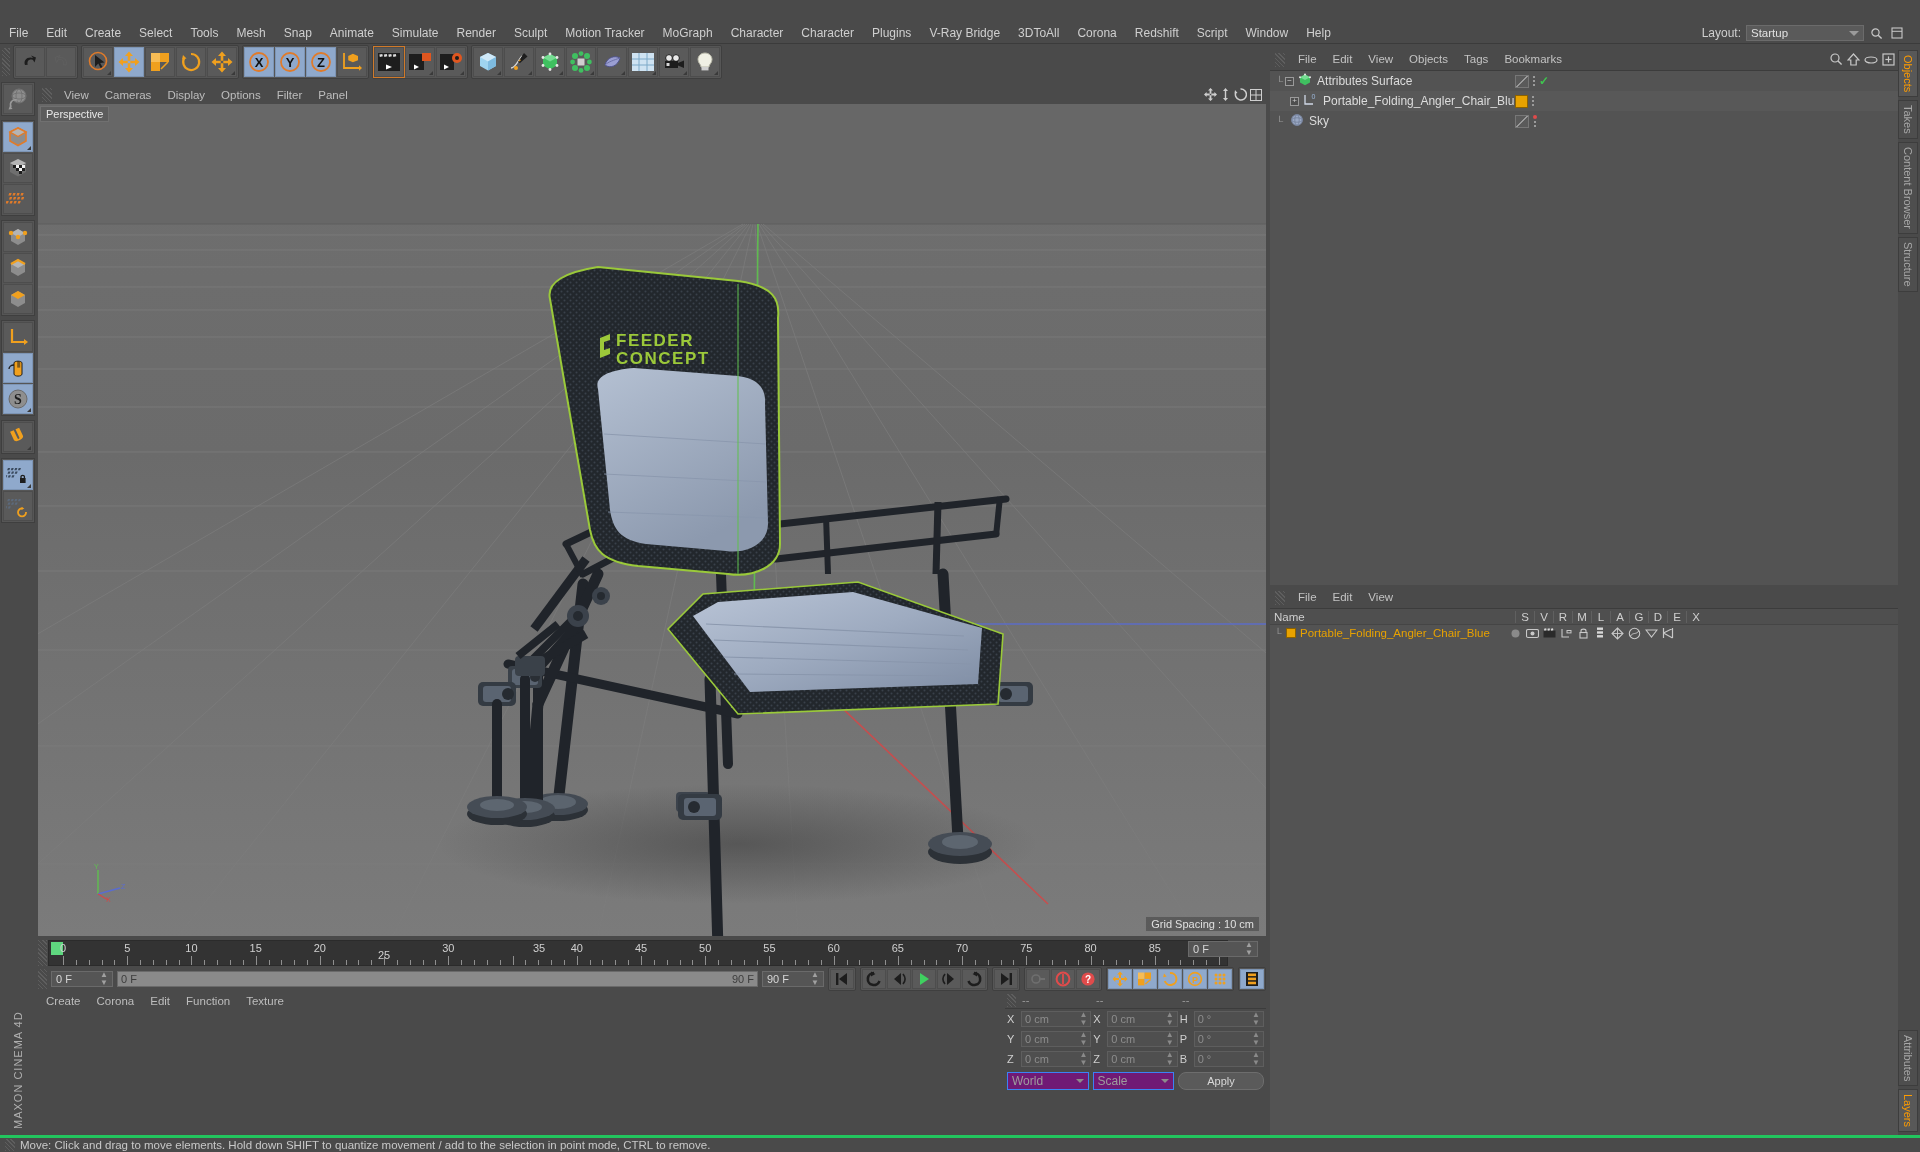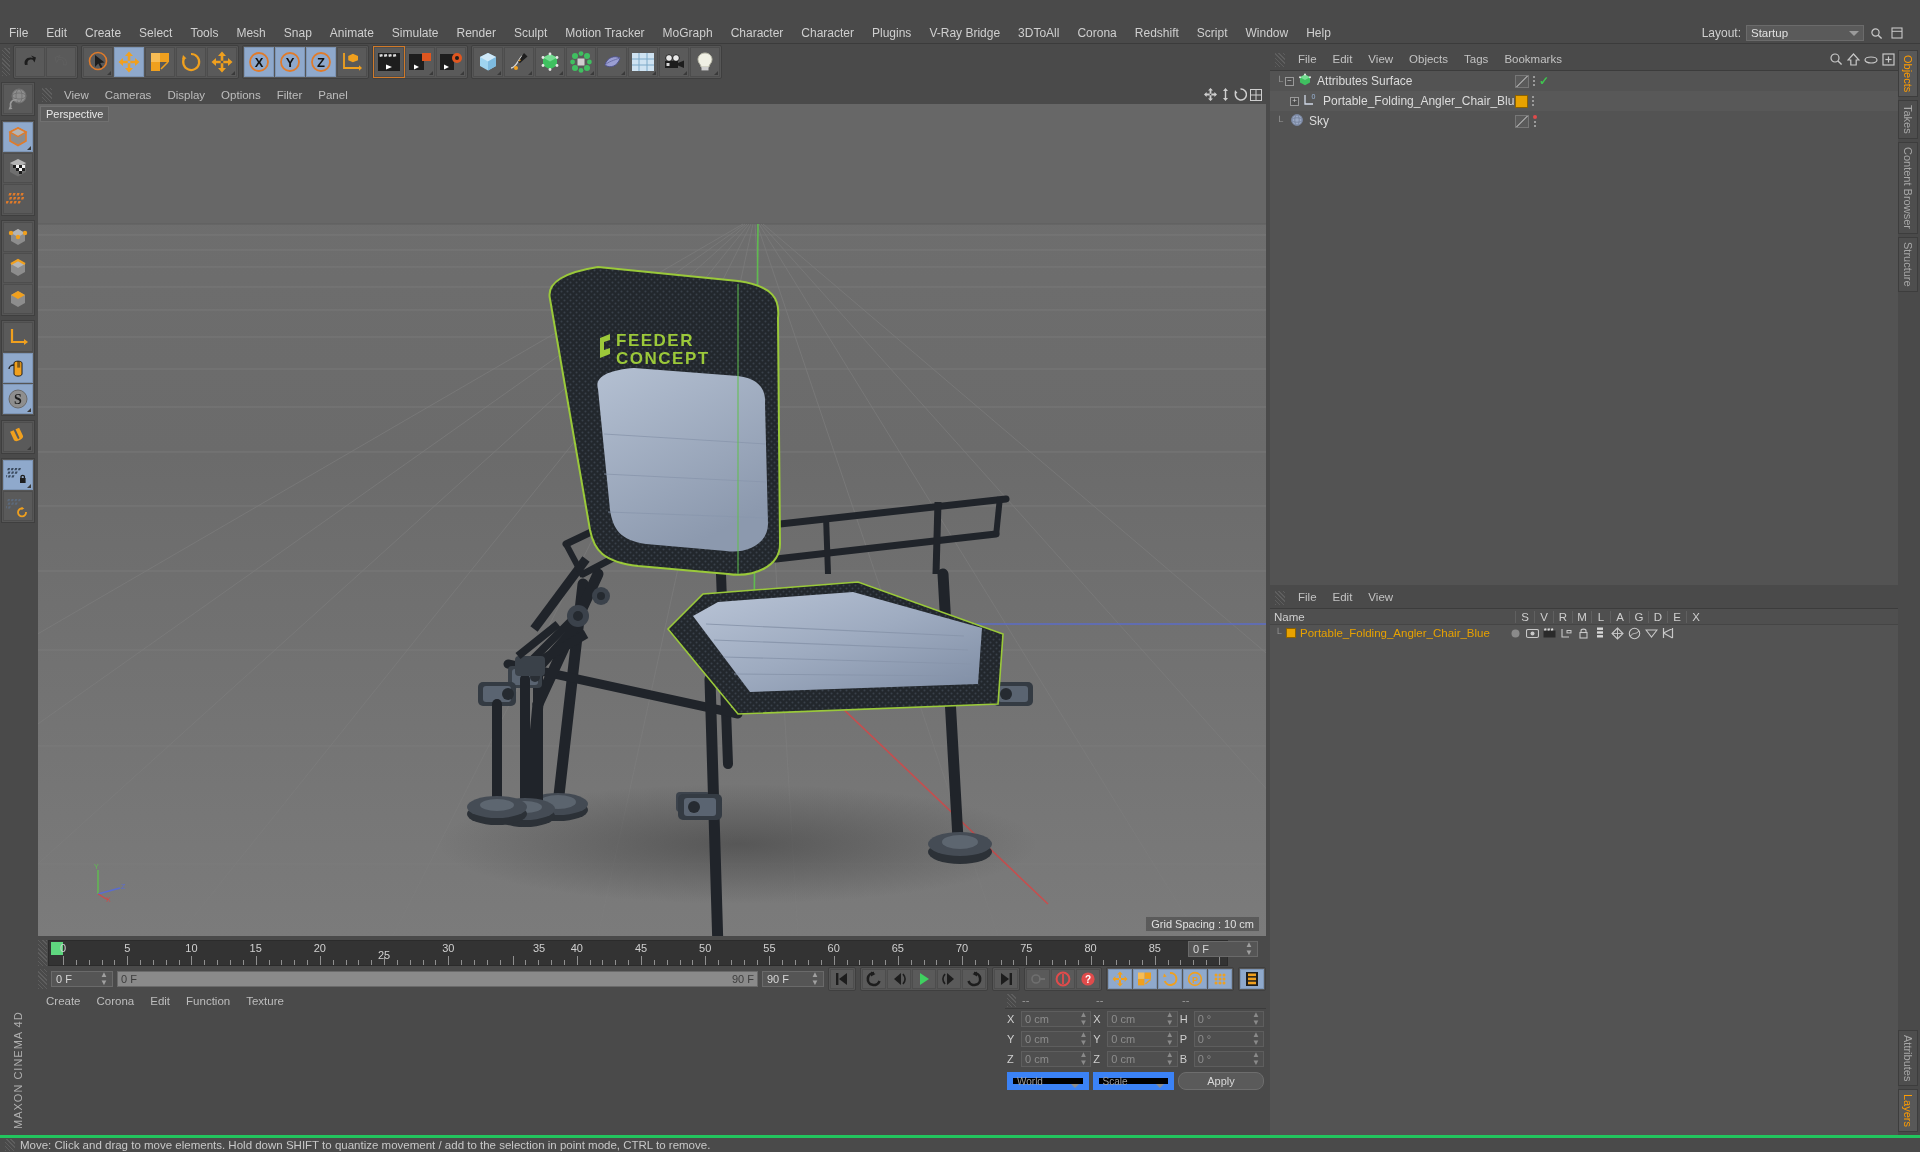--- a/index.html
+++ b/index.html
@@ -155,21 +155,21 @@
   .coordhdr{ height:17px; display:flex; align-items:center; gap:0; font-size:11px; color:#9d9d9d;
              border-bottom:1px solid #3c3c3c;}
   .coordhdr .g{ width:9px;height:13px;margin-left:2px;margin-right:6px;
     background-image:repeating-linear-gradient(45deg,#5e5e5e 0 1px,transparent 1px 3px);}
   .coordrow{ display:flex; align-items:center; height:20px; gap:2px; padding:0 2px;}
   .axl{ width:12px; font-size:11px; color:#cfcfcf; text-align:left;}
   .cfield{ flex:1; height:16px; background:#4f4f4f; border:1px solid #5e5e5e;
            font-size:11px; color:#8d8d8d; display:flex; align-items:center; padding:0 3px;}
   .cfield .sp{ margin-left:auto; font-size:8px; color:#8a8a8a; line-height:8px;}
   .coordfoot{ display:flex; align-items:center; gap:4px; padding:3px 2px;}
-  .csel{ flex:1; height:18px; background:#000000; border:6px solid #3b82f6; font-size:10px; color:#9d9d9d;
+  .csel{ flex:1; height:18px; background:#701a75; border:1px solid #3b82f6; font-size:12px; color:#9d9d9d;
          display:flex;align-items:center;padding:0 4px; position:relative;}
   .csel .arw{ position:absolute;right:4px;top:6px;width:0;height:0;
     border-left:4px solid transparent;border-right:4px solid transparent;border-top:4px solid #8c8c8c;}
   .applybtn{ width:86px;height:18px;background:#5a5a5a;border:1px solid #6d6d6d;border-radius:8px;
              font-size:11px;color:#d8d8d8;display:flex;align-items:center;justify-content:center;}
 
   
   .objwrap{ position:absolute; left:1270px; top:50px; width:628px; height:535px; background:#4a4a4a;}
   .objmenu{ height:19px; display:flex; align-items:center; position:relative;}
   .objmenu .g{ width:10px;height:14px;margin:0 5px;

